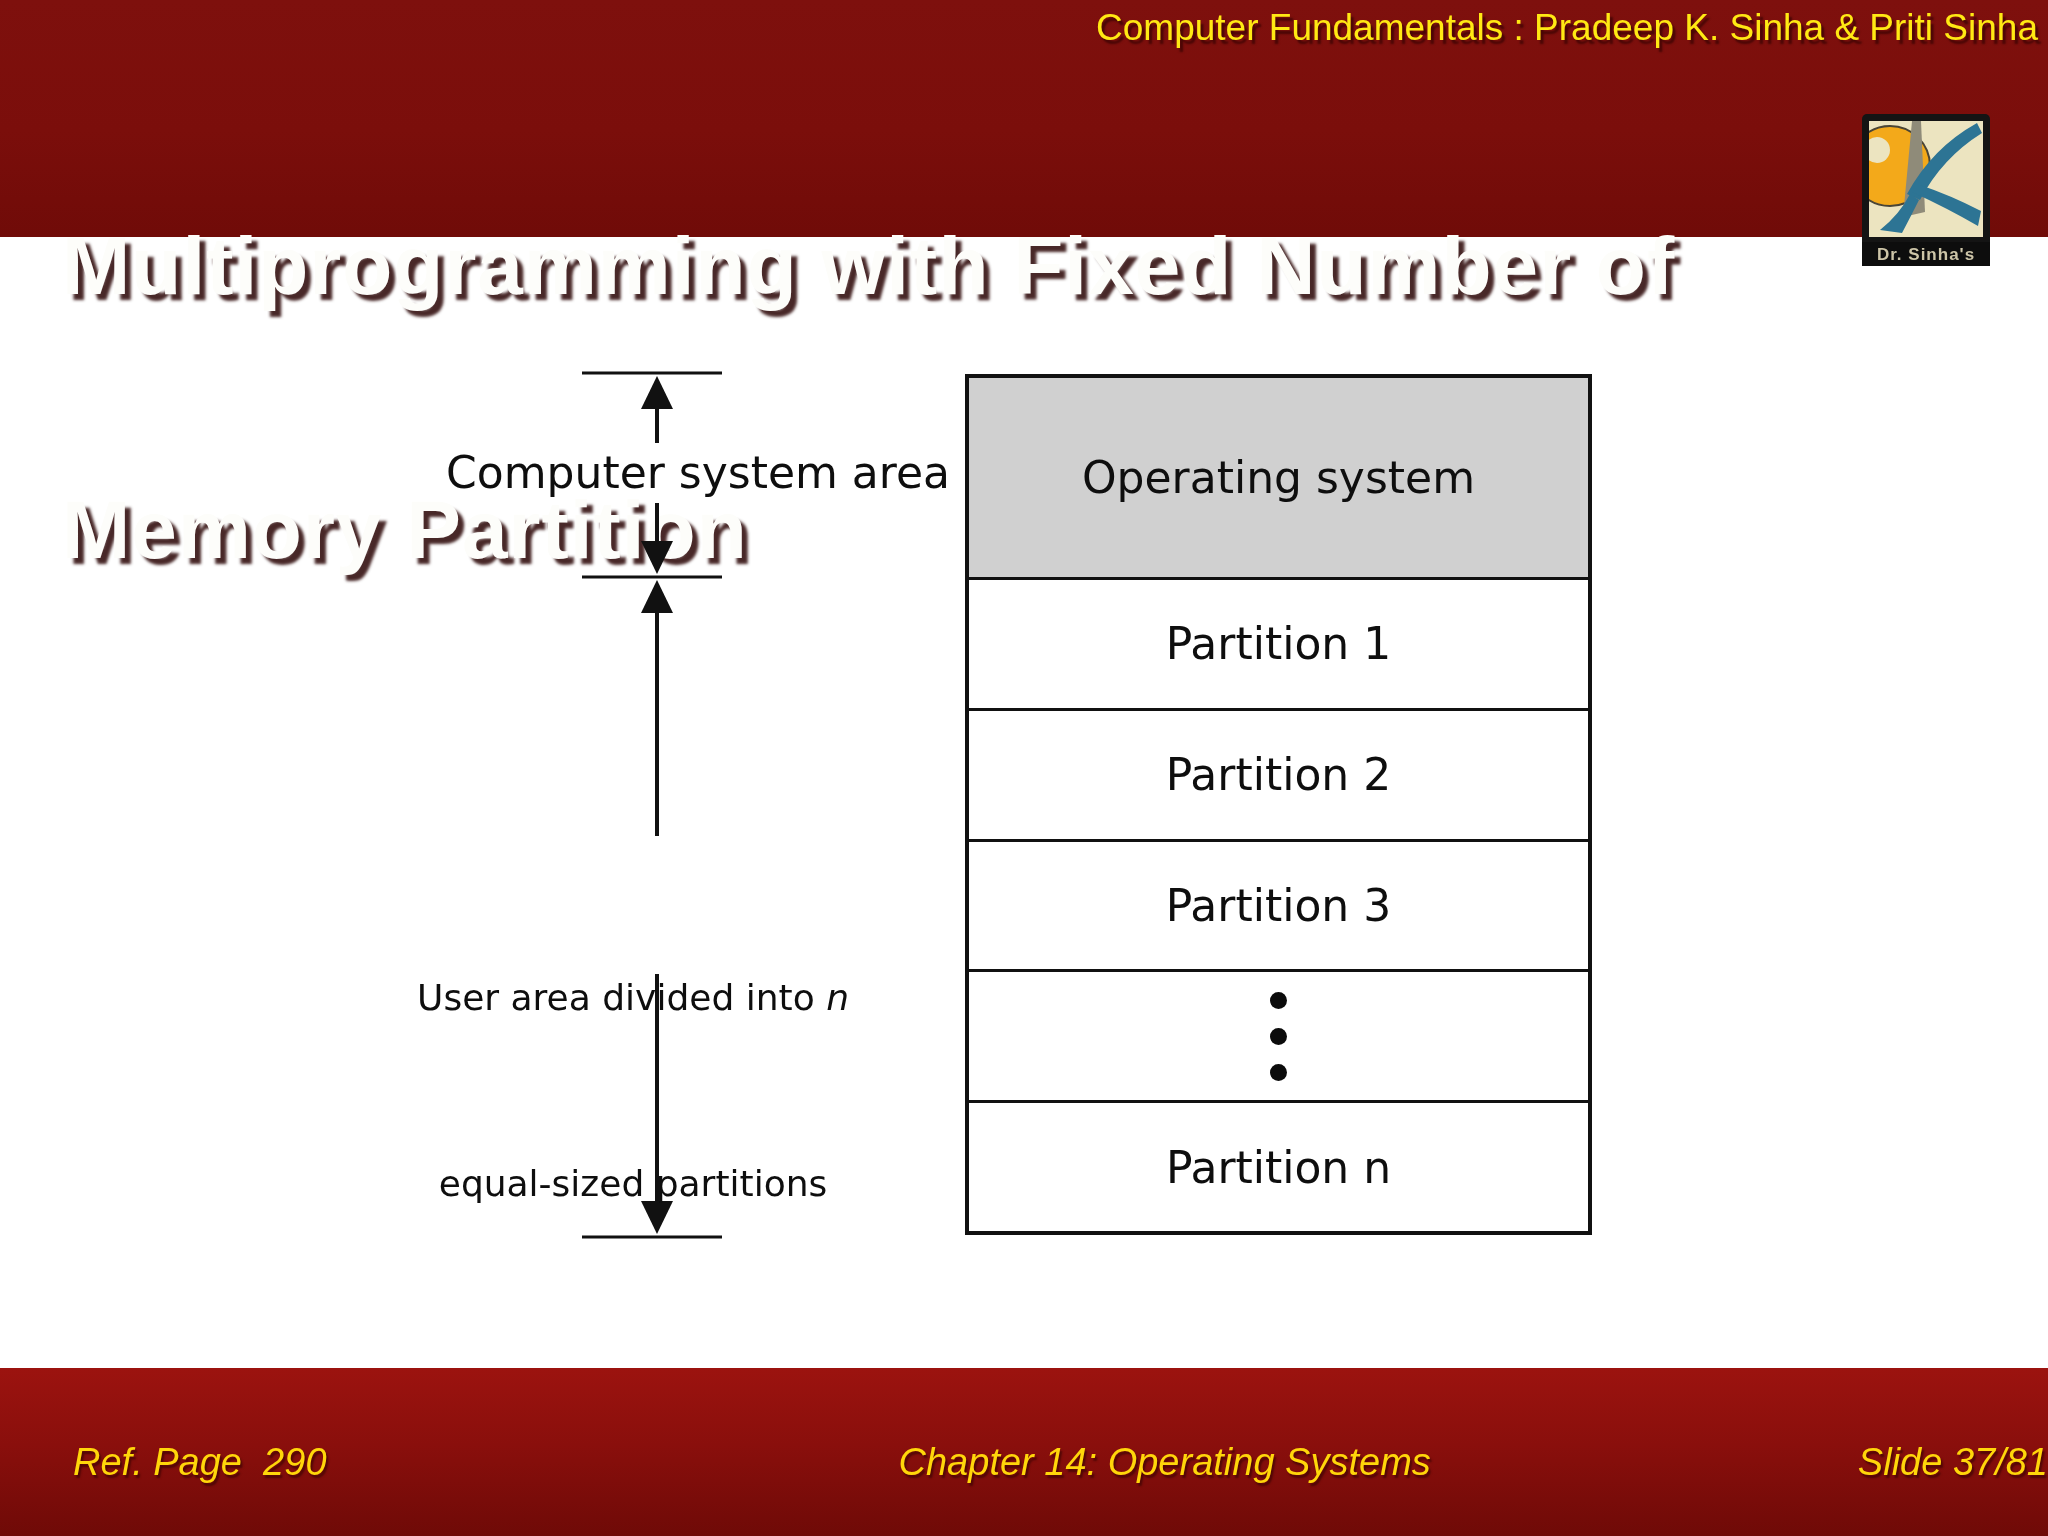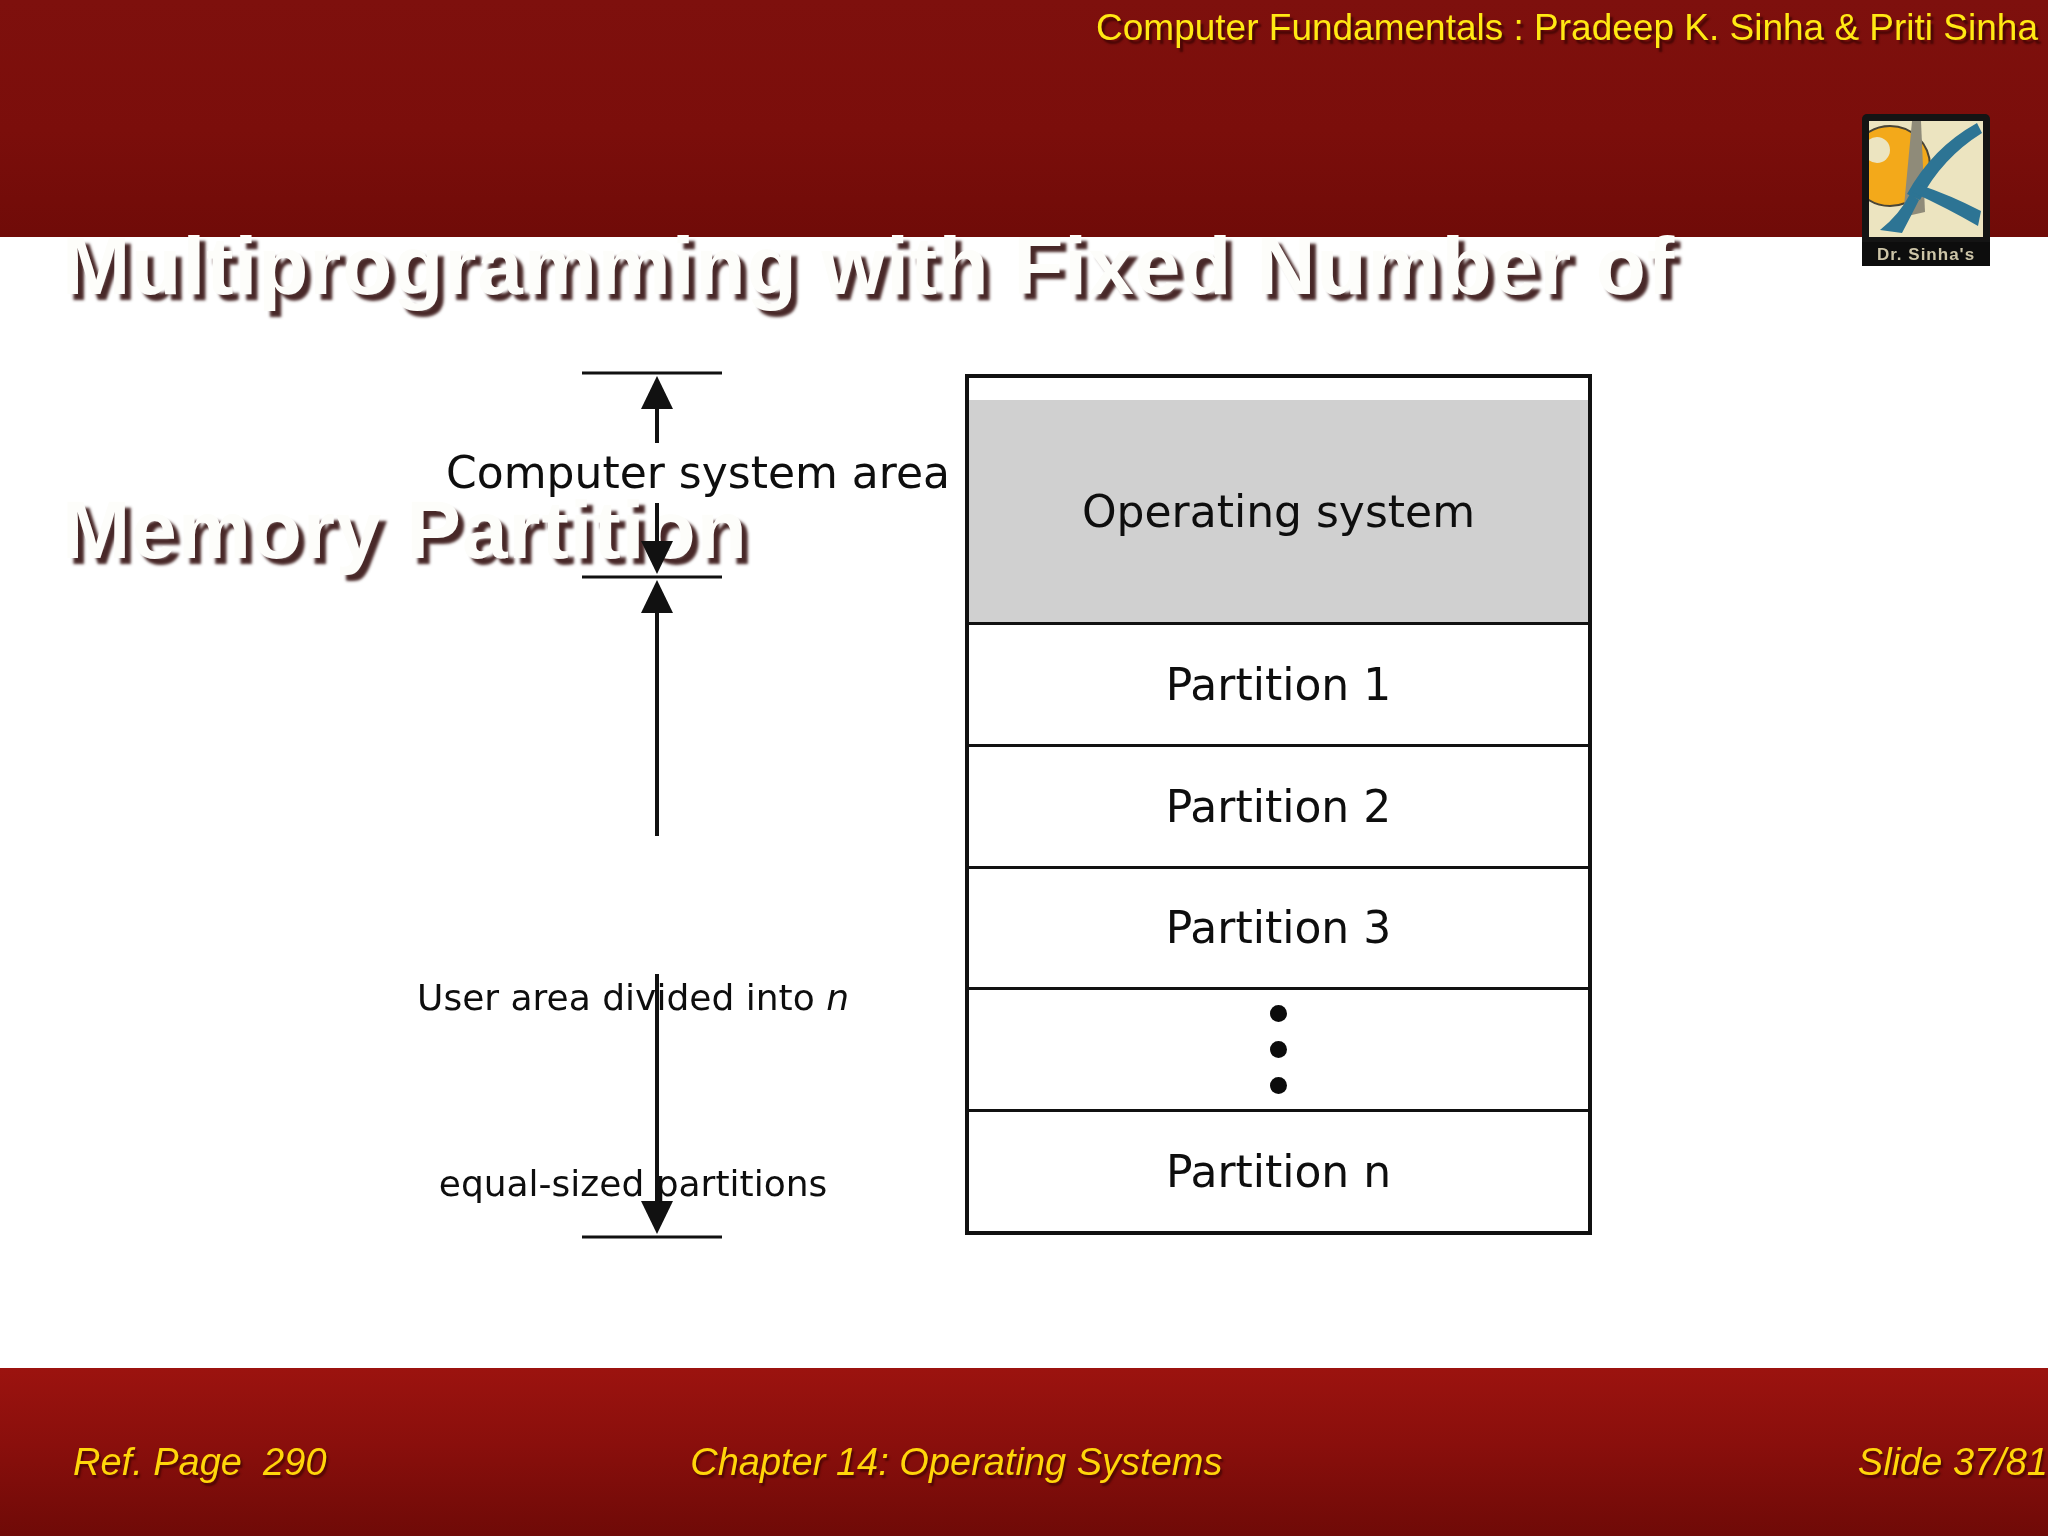--- a/index.html
+++ b/index.html
@@ -65,41 +65,41 @@
     border:4px solid #111;
     display:flex;flex-direction:column;
     background:#ffffff;
   }
   .mem-row{
     display:flex;align-items:center;justify-content:center;
     font-size:44px;color:#0e0e0e;
     box-sizing:border-box;
   }
   .mem-row.shaded{background:#d0d0d0;}
-  .mem-row.os{height:222px;flex:none;margin-top:22px;}
+  .mem-row.os{height:199px;flex:none;}
   .mem-row:not(.os){flex:1;border-top:3px solid #111;}
   .mem-row.dots{flex-direction:column;justify-content:center;gap:19px;}
   .dot{width:17px;height:17px;border-radius:50%;background:#0b0b0b;flex:none;}
 
   
   .footer-band{
     position:absolute;left:0;bottom:0;width:2048px;height:168px;
     background:linear-gradient(180deg,#9c130f 0%,#8a0f0c 45%,#6f0a07 100%);
     display:flex;align-items:flex-start;font-style:italic;
   }
   .footer-band .cell{
     padding-top:72px;
     font-family:"Liberation Sans", sans-serif;
     font-size:38px;line-height:44px;
     color:#ffd60a;
     text-shadow:2px 3px 2px rgba(40,2,2,0.55);
     white-space:pre;
   }
   .footer-left{flex:1;padding-left:73px;text-align:left;}
-  .footer-center{flex:1.2;text-align:left;}
+  .footer-center{flex:1.2;text-align:right;}
   .footer-right{flex:1;text-align:right;}
 </style>
 </head>
 <body>
 
 <div class="slide">
 
   <div class="header-band">
     <div class="course-line">Computer Fundamentals : Pradeep K. Sinha &amp; Priti Sinha</div>
     <div class="slide-title">

